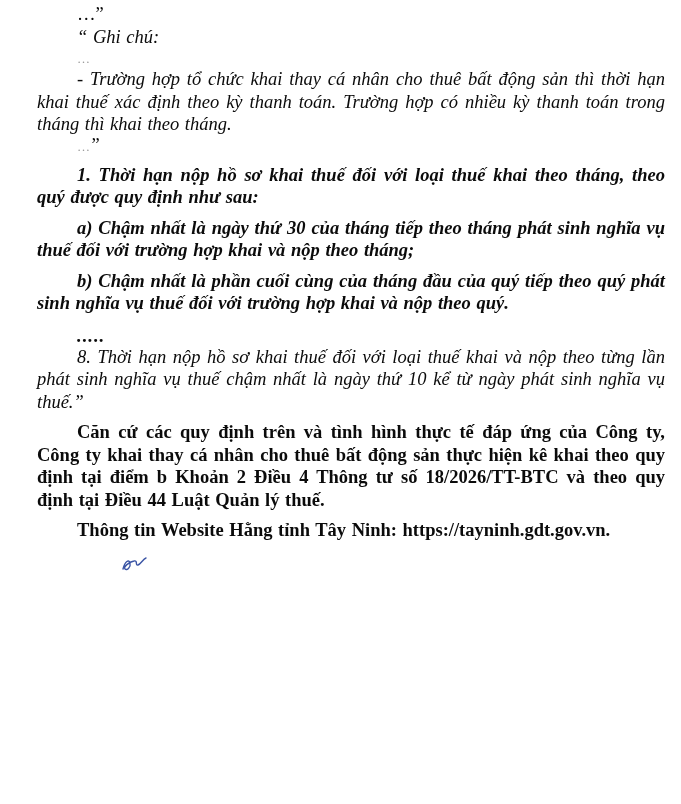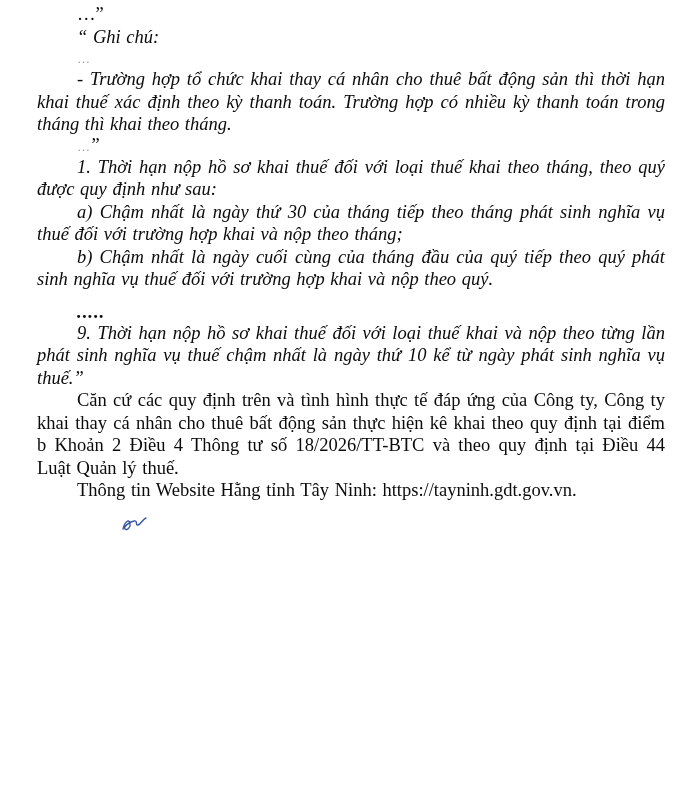--- a/index.html
+++ b/index.html
@@ -28,21 +28,21 @@
     text-indent: 40px;
     word-spacing: 1px;
   }
   .it { font-style: italic; }
   .muted {
     color: #9b9b9b;
     font-size: 13px;
     letter-spacing: 1.5px;
   }
   .small-line { line-height: 19px; }
-  .mt8  { margin-top: 0; }
+  .mt8  { margin-top: 8px; font-weight: bold; }
   .mt10 { margin-top: 10px; }
   .mt12 { margin-top: 12px; }
   .dots5 { letter-spacing: 1px; font-weight: bold; }
   .sig {
     display: inline-block;
     vertical-align: -4px;
     margin-left: 3px;
   }
 </style>
 </head>
@@ -65,25 +65,25 @@
   <p class="small-line">
     <span class="muted">…</span><span>”</span>
   </p>
 
 
 
   <p class="it mt8">1. Thời hạn nộp hồ sơ khai thuế đối với loại thuế khai theo tháng, theo quý được quy định như sau:</p>
 
   <p class="it mt8">a) Chậm nhất là ngày thứ 30 của tháng tiếp theo tháng phát sinh nghĩa vụ thuế đối với trường hợp khai và nộp theo tháng;</p>
 
-  <p class="it mt8">b) Chậm nhất là ngày cuối cùng của tháng đầu của quý tiếp theo quý phát sinh nghĩa vụ thuế đối với trường hợp khai và nộp theo quý.</p>
+  <p class="it mt8">b) Chậm nhất là phần cuối cùng của tháng đầu của quý tiếp theo quý phát sinh nghĩa vụ thuế đối với trường hợp khai và nộp theo quý.</p>
 
   <p class="it mt12 dots5 small-line">.....</p>
 
-  <p class="it">9. Thời hạn nộp hồ sơ khai thuế đối với loại thuế khai và nộp theo từng lần phát sinh nghĩa vụ thuế chậm nhất là ngày thứ 10 kể từ ngày phát sinh nghĩa vụ thuế.”</p>
+  <p class="it">8. Thời hạn nộp hồ sơ khai thuế đối với loại thuế khai và nộp theo từng lần phát sinh nghĩa vụ thuế chậm nhất là ngày thứ 10 kể từ ngày phát sinh nghĩa vụ thuế.”</p>
 
   <p class="mt8">Căn cứ các quy định trên và tình hình thực tế đáp ứng của Công ty, Công ty khai thay cá nhân cho thuê bất động sản thực hiện kê khai theo quy định tại điểm b Khoản 2 Điều 4 Thông tư số 18/2026/TT-BTC và theo quy định tại Điều 44 Luật Quản lý thuế.</p>
 
   <p class="mt8">
     <span>Thông tin Website Hằng tỉnh Tây Ninh: </span><span>https://tayninh.gdt.gov.vn.</span>
   </p>
 
   <p class="mt10">
     <span class="sig">
       <svg width="28" height="18" viewBox="0 0 28 18" aria-hidden="true">

